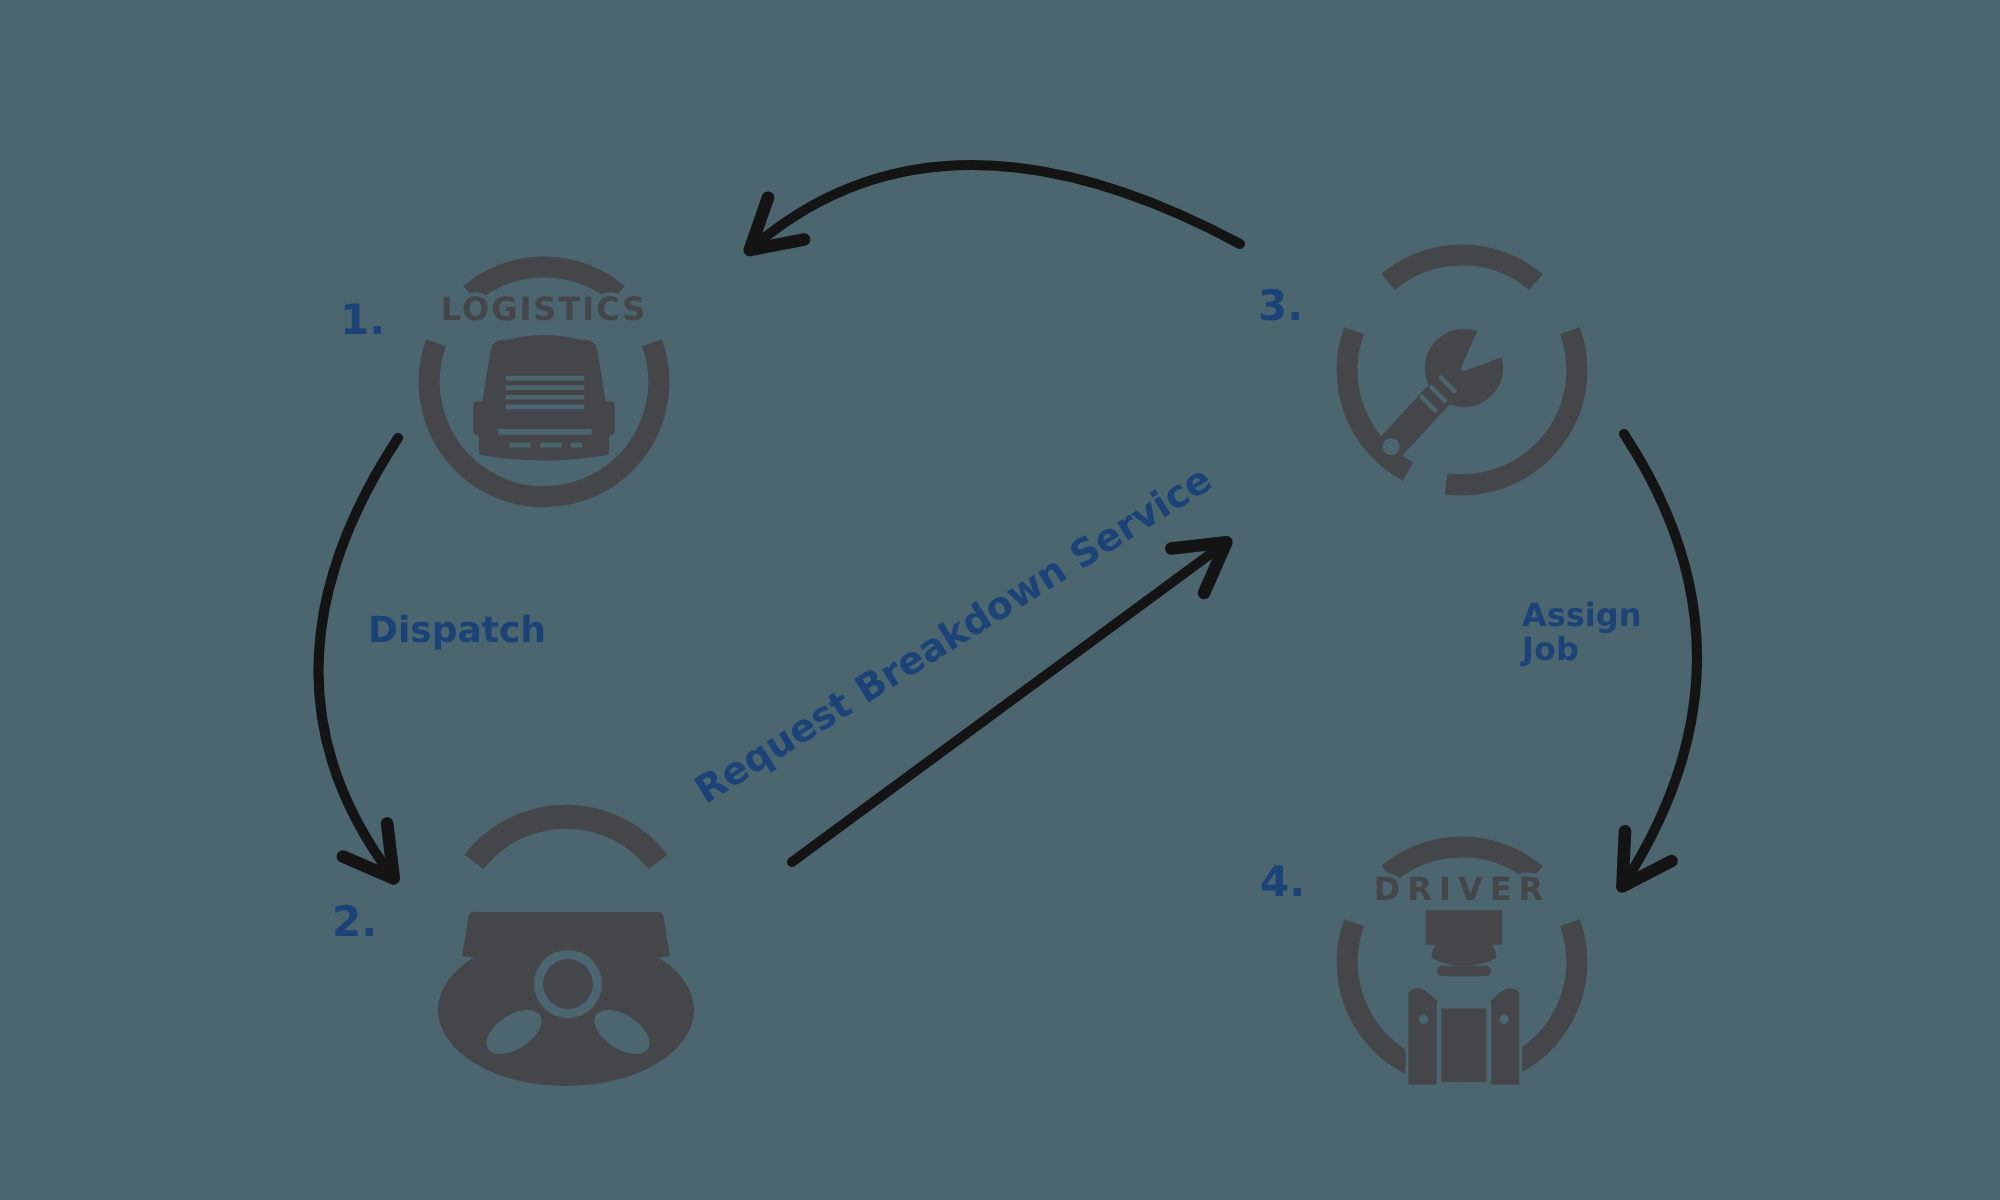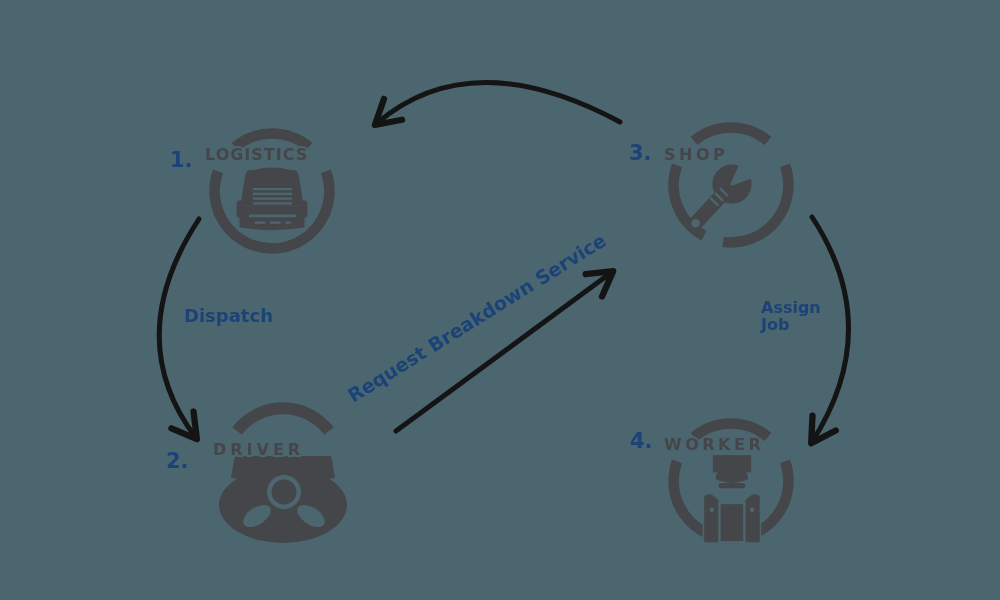--- a/index.html
+++ b/index.html
@@ -15,21 +15,21 @@
   }
   svg{display:block;overflow:visible;}
   .icf{fill:var(--icon);}
   .icst{stroke:var(--icon);fill:none;}
   .bgf{fill:var(--background);}
   .bgst{stroke:var(--background);fill:none;}
   .arrowline{stroke:var(--arrow);fill:none;stroke-width:5;stroke-linecap:round;}
   .person{fill:var(--icon);stroke:var(--background);stroke-width:3px;paint-order:stroke;stroke-linejoin:round;}
   .node{position:absolute;}
   .node-label{
-    position:absolute;left:0;width:100%;
+    position:absolute;left:0;width:100%;text-align:center;
     color:var(--icon);font-weight:700;font-size:16px;white-space:nowrap;
     text-shadow:2px 0 0 var(--background),-2px 0 0 var(--background),
                 0 2px 0 var(--background),0 -2px 0 var(--background),
                 1.5px 1.5px 0 var(--background),-1.5px -1.5px 0 var(--background),
                 1.5px -1.5px 0 var(--background),-1.5px 1.5px 0 var(--background);
   }
   .num{
     position:absolute;color:var(--label);font-weight:700;font-size:21px;line-height:1;
   }
   .edge-label{
@@ -87,58 +87,56 @@
       <path class="icst" stroke-width="12" d="M24 27 A58 58 0 0 1 116 27"></path>
       <g class="icf">
         <path d="M18 74 L21 56 Q21 51 26 52 L114 52 Q119 51 119 56 L122 74 Q70 82 18 74 Z"></path>
         <ellipse cx="70" cy="101" rx="64" ry="38"></ellipse>
       </g>
       <circle class="bgf" cx="71" cy="88" r="17"></circle>
       <circle class="icf" cx="71" cy="88" r="12.5"></circle>
       <ellipse class="bgf" cx="44" cy="112" rx="15.5" ry="8.5" transform="rotate(-33 44 112)"></ellipse>
       <ellipse class="bgf" cx="98" cy="112" rx="15.5" ry="8.5" transform="rotate(33 98 112)"></ellipse>
     </svg>
-    <div class="node-label" style="top:36px;letter-spacing:4px;">DRIVER</div>
   </div>
   <div class="num" style="left:166px;top:451px;">2.</div>
 
   <div class="node" style="left:664px;top:118px;width:134px;height:134px;">
     <svg width="134" height="134" viewBox="0 0 140 140">
       <g class="icst" stroke-width="11">
         <path d="M31.4 24 A60 60 0 0 1 108.6 24"></path>
         <path d="M13.6 49.5 A60 60 0 0 0 41.8 123"></path>
         <path d="M61.7 129.4 A60 60 0 0 0 126.4 49.5"></path>
       </g>
       <line class="icst" x1="33" y1="110" x2="70" y2="70" stroke-width="15" stroke-linecap="round"></line>
       <circle class="icf" cx="71" cy="69" r="20.5"></circle>
       <path class="bgf" d="M71 69 L84 40 L101 58 Z" style="stroke:var(--background)" stroke-width="3" stroke-linejoin="round"></path>
       <circle class="bgf" cx="33" cy="110" r="4.5"></circle>
       <path class="bgst" stroke-width="2.4" stroke-linecap="round" d="M49 84 L56 91 M54 79 L61 86 M59 74 L66 81"></path>
     </svg>
-    <div class="node-label" style="top:27px;letter-spacing:3.5px;">SHOP</div>
   </div>
   <div class="num" style="left:629px;top:143px;">3.</div>
 
   <div class="node" style="left:664px;top:414px;width:134px;height:134px;">
     <svg width="134" height="134" viewBox="0 0 140 140">
       <g class="icst" stroke-width="11">
         <path d="M31.4 24 A60 60 0 0 1 108.6 24"></path>
         <path d="M13.6 49.5 A60 60 0 1 0 126.4 49.5"></path>
       </g>
       <rect class="person" x="51" y="43" width="40" height="18"></rect>
       <ellipse class="bgf" cx="71" cy="77" rx="16.5" ry="15"></ellipse>
       <path class="icf" d="M54 68 Q54 56 71 56 Q88 56 88 68 Q71 76 54 68 Z"></path>
       <rect class="icf" x="57" y="72" width="28" height="5.5" rx="2.5"></rect>
       <path class="person" d="M42 86 Q46 82 51 85 L58 91 L84 91 L91 85 Q96 82 100 86 L100 134 L42 134 Z"></path>
       <path class="bgf" d="M57 82 Q71 93 85 82 L85 93 L57 93 Z"></path>
       <rect class="icf" x="58" y="93" width="26" height="41" style="stroke:var(--background)" stroke-width="2.5"></rect>
       <circle class="bgf" cx="50" cy="100" r="2.4"></circle>
       <circle class="bgf" cx="92" cy="100" r="2.4"></circle>
     </svg>
-    <div class="node-label" style="top:21px;letter-spacing:3.5px;">WORKER</div>
+    <div class="node-label" style="top:21px;letter-spacing:3.5px;">DRIVER</div>
   </div>
   <div class="num" style="left:630px;top:431px;">4.</div>
 
   <div class="edge-label" id="dispatch-label">Dispatch</div>
   <div class="edge-label" id="request-label">Request Breakdown Service</div>
   <div class="edge-label" id="assign-label">Assign Job</div>
 
 </div>
 
 </body></html>

